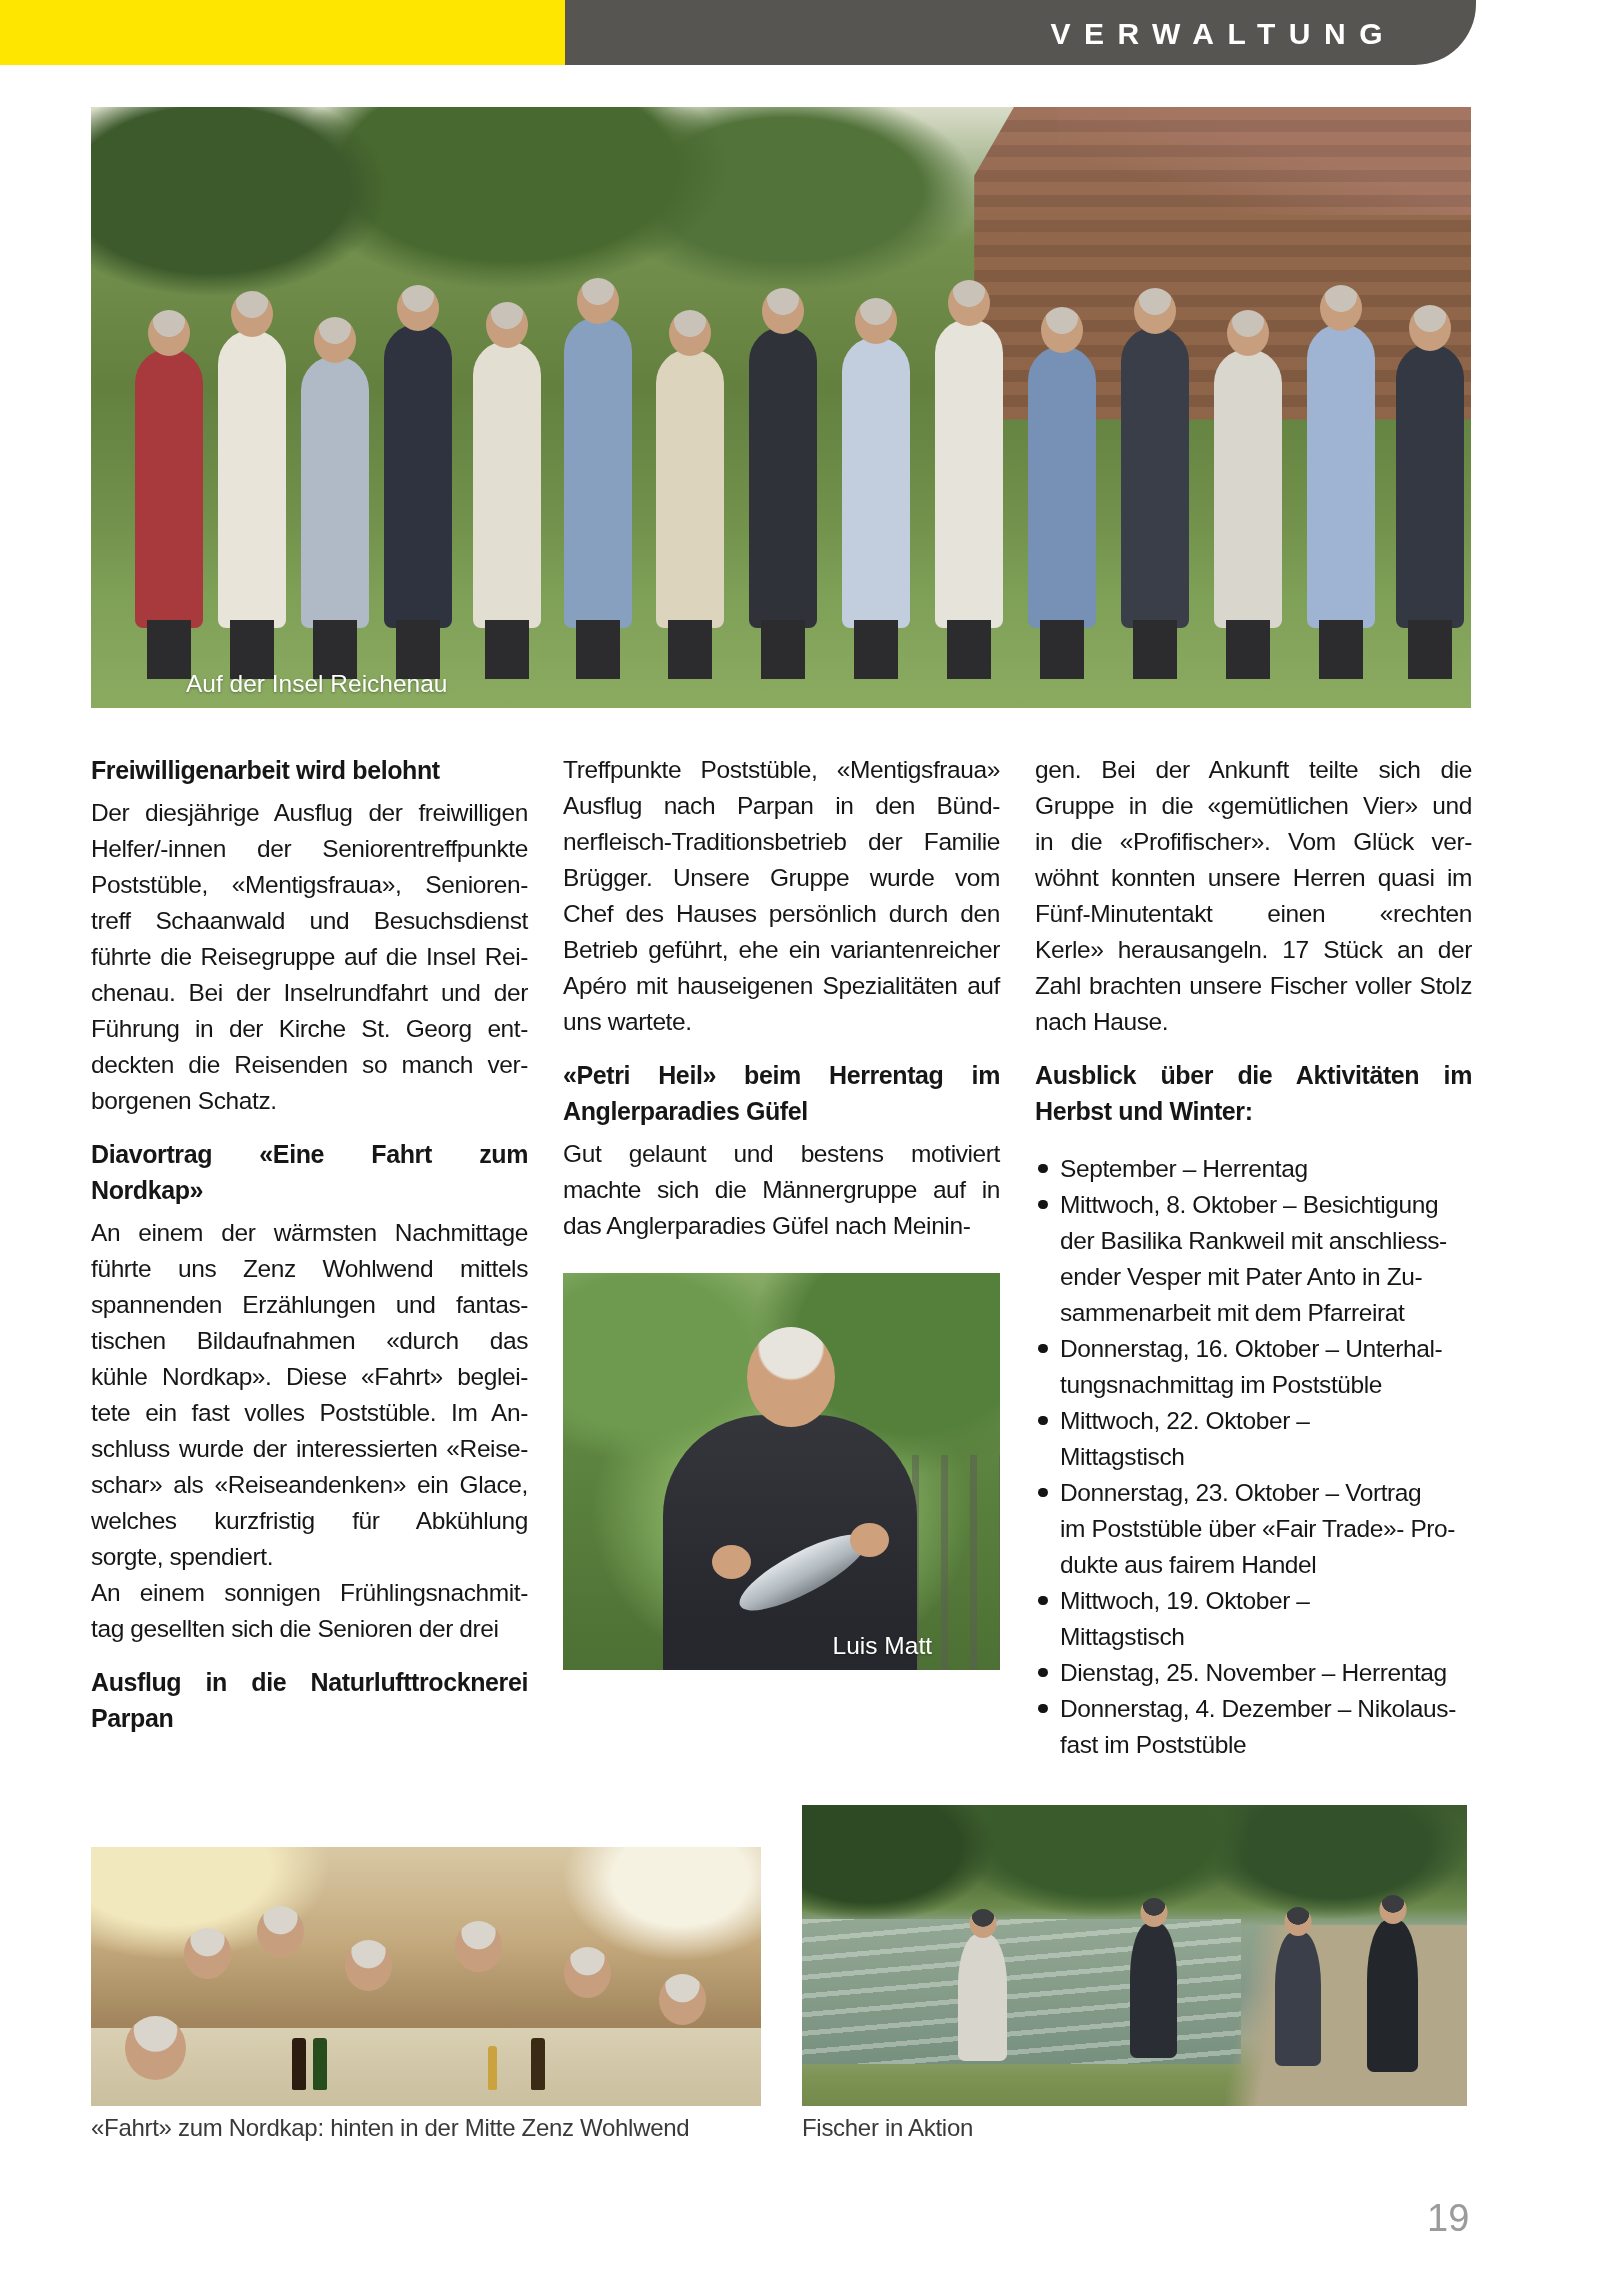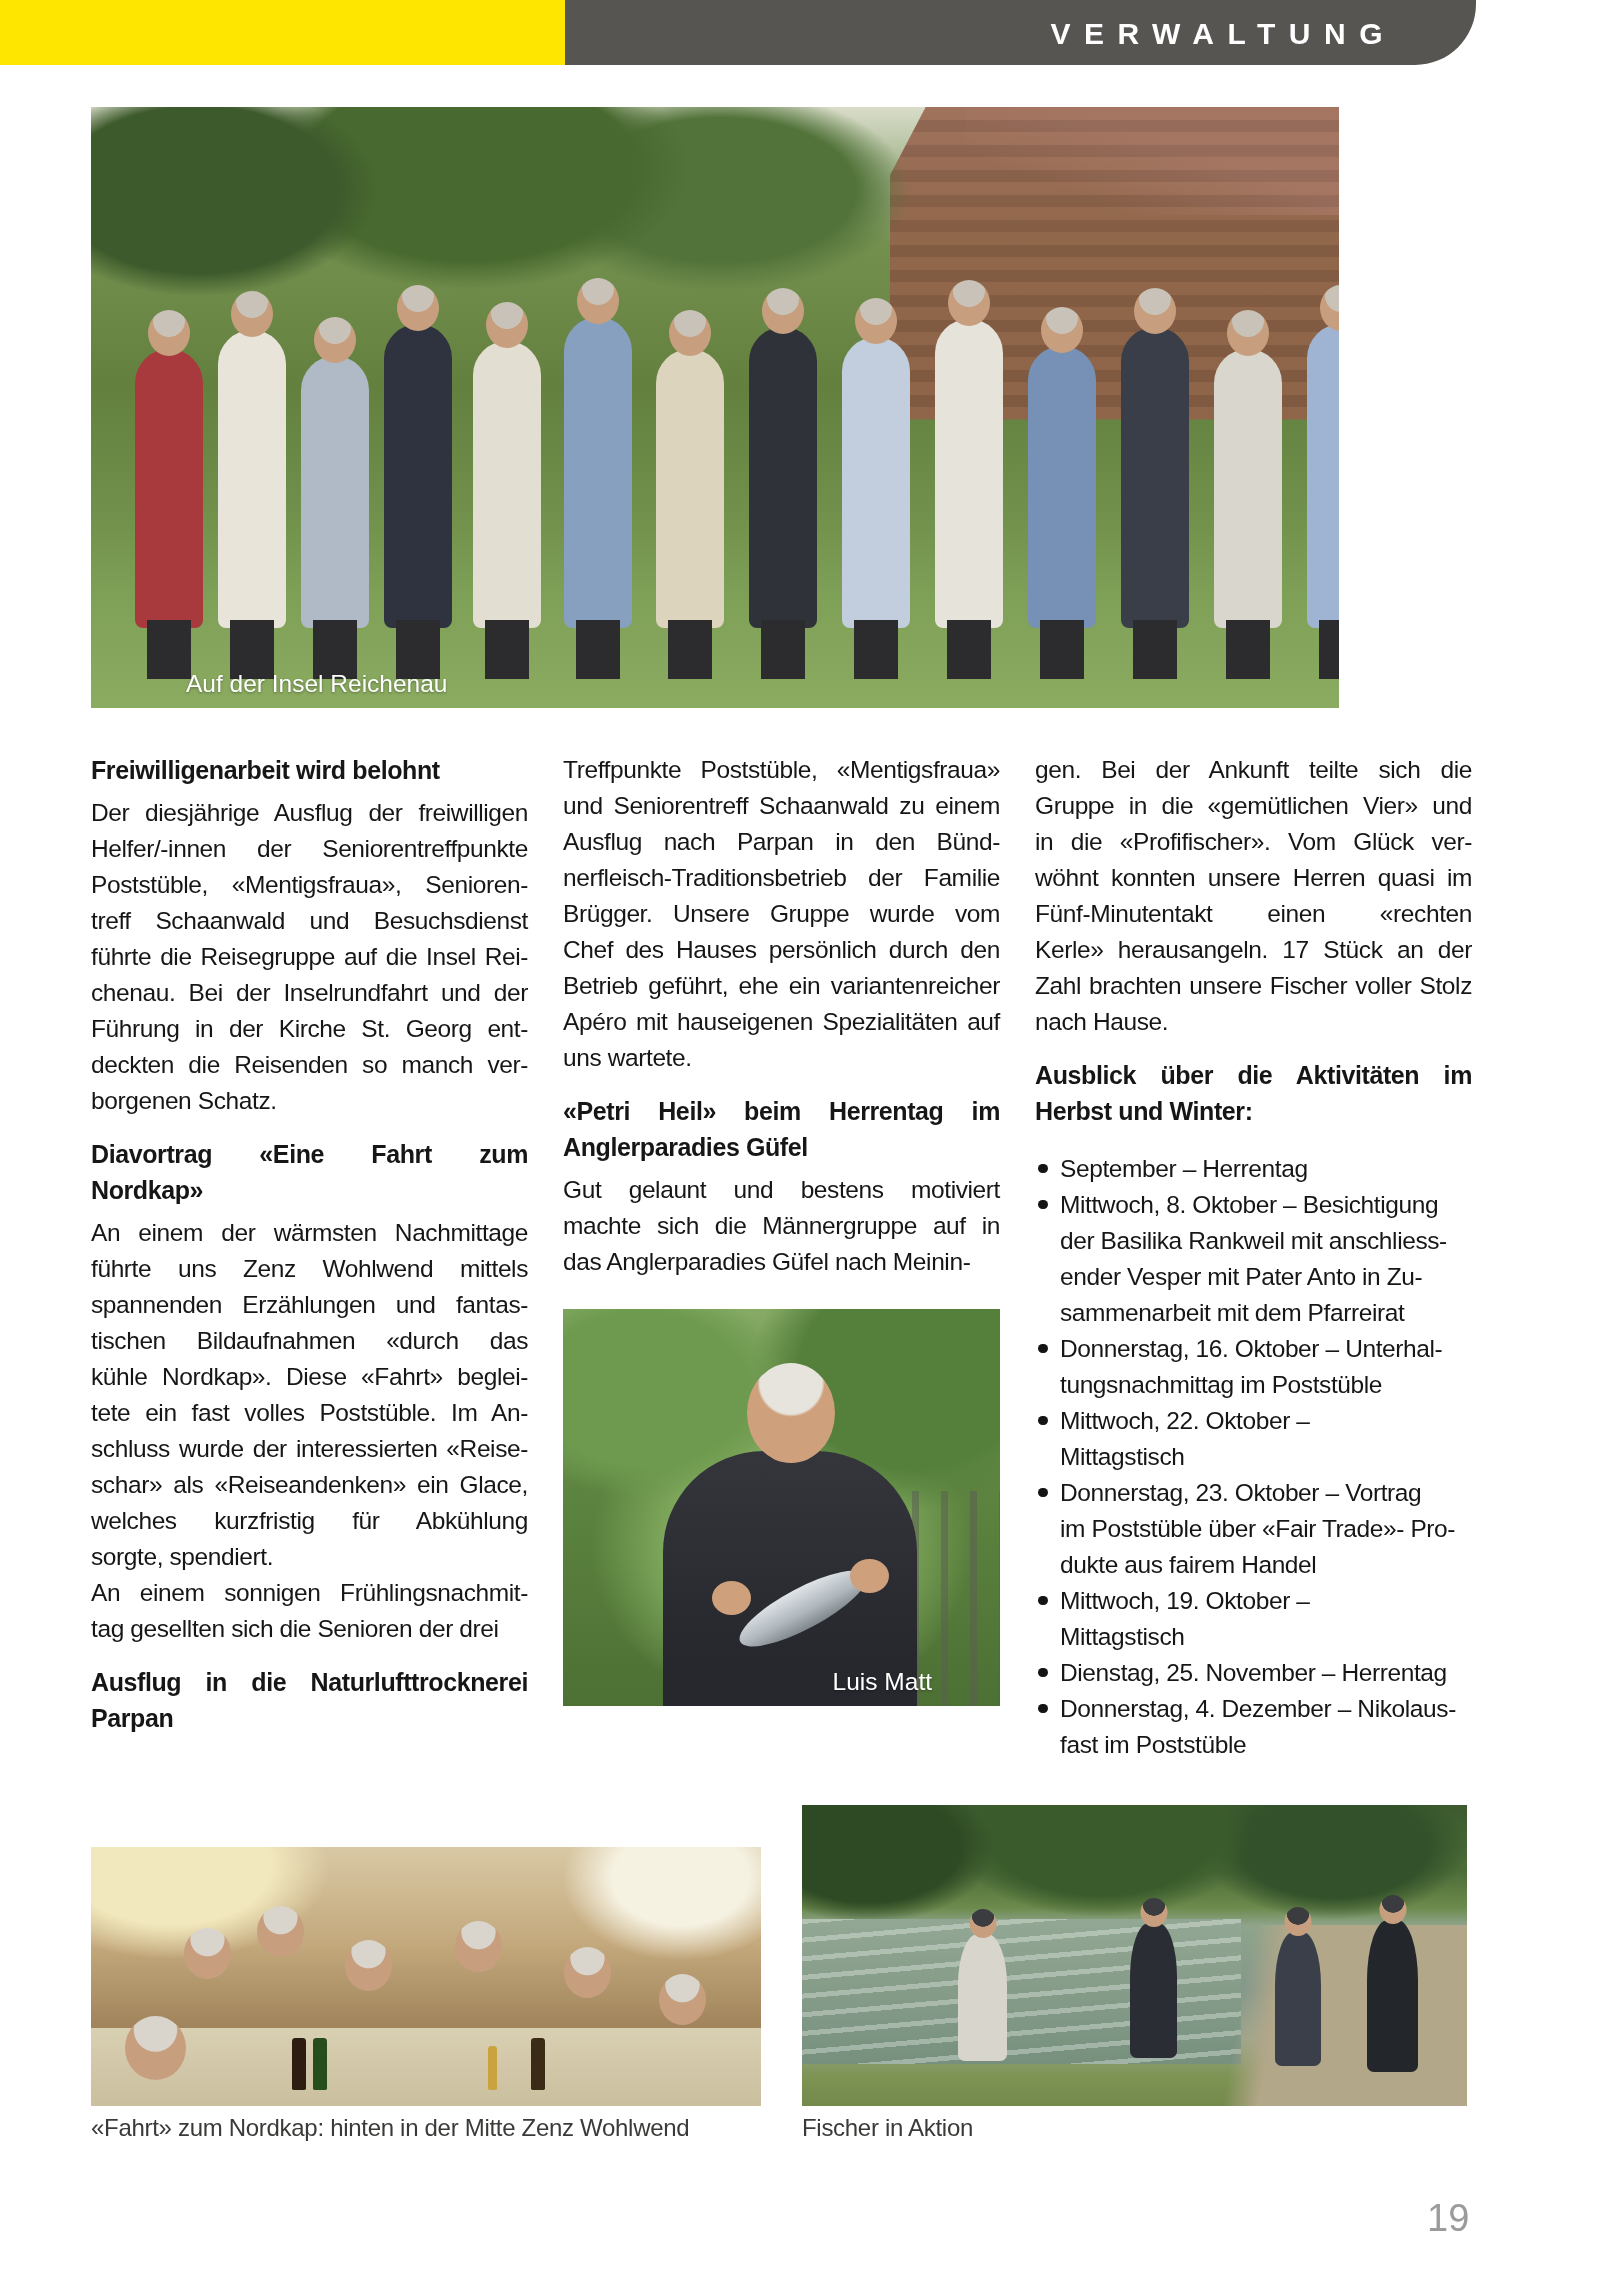--- a/index.html
+++ b/index.html
@@ -11,21 +11,21 @@
   .bar-gray{position:absolute;left:565px;top:0;width:911px;height:65px;background:#565551;
             border-bottom-right-radius:61px;}
   .bar-gray .bar-title{position:absolute;right:80px;top:0;line-height:68px;color:#ffffff;
             font-size:30px;font-weight:700;letter-spacing:13.5px;}
 
   
   .ph{position:absolute;overflow:hidden;}
   .ph-cap{position:absolute;color:#fff;font-size:24.5px;letter-spacing:0;text-shadow:0 0.8px 2.5px rgba(0,0,0,.35);}
 
   
-  .photo-main{left:91px;top:107px;width:1248px;height:601px;
+  .photo-main{left:91px;top:107px;width:1380px;height:601px;
     background:linear-gradient(180deg,#d9ddc9 0,#a8b892 59px,#74904f 135px,#63803f 279px,
                #6f8f4a 397px,#7fa057 490px,#8aab60 601px);}
   .pm-sky{position:absolute;right:0;top:0;width:30%;height:18%;
     background:linear-gradient(200deg,#f6f4ec 0 40%,rgba(246,244,236,0) 75%);}
   .pm-brick{position:absolute;right:0;top:0;width:36%;height:52%;
     background:repeating-linear-gradient(0deg,#96604a 0 12.7px,#855340 12.7px 25px);
     opacity:.85;clip-path:polygon(8% 0,100% 0,100% 100%,0 100%,0 22%);}
   .pm-trees{position:absolute;left:0;top:0;width:72%;height:46%;
     background:radial-gradient(ellipse 254px 152px at 12% 30%,#3d5a2c 0 55%,rgba(61,90,44,0) 70%),
                radial-gradient(ellipse 304px 169px at 42% 22%,#48692f 0 55%,rgba(72,105,47,0) 72%),
@@ -172,21 +172,20 @@
       <div class="blk h">
         <div class="line">Ausflug in die Naturlufttrocknerei</div>
         <div class="line last">Parpan</div>
       </div>
     </div>
 
   <div class="col col2">
     <div>
         <div class="blk p">
           <div class="line">Treffpunkte Poststüble, «Mentigsfraua»</div>
-          <div class="line">und Seniorentreff Schaanwald zu einem</div>
           <div class="line">Ausflug nach Parpan in den Bünd-</div>
           <div class="line">nerfleisch-Traditionsbetrieb der Familie</div>
           <div class="line">Brügger. Unsere Gruppe wurde vom</div>
           <div class="line">Chef des Hauses persönlich durch den</div>
           <div class="line">Betrieb geführt, ehe ein variantenreicher</div>
           <div class="line">Apéro mit hauseigenen Spezialitäten auf</div>
           <div class="line last">uns wartete.</div>
         </div>
         <div class="blk h">
           <div class="line">«Petri Heil» beim Herrentag im</div>

